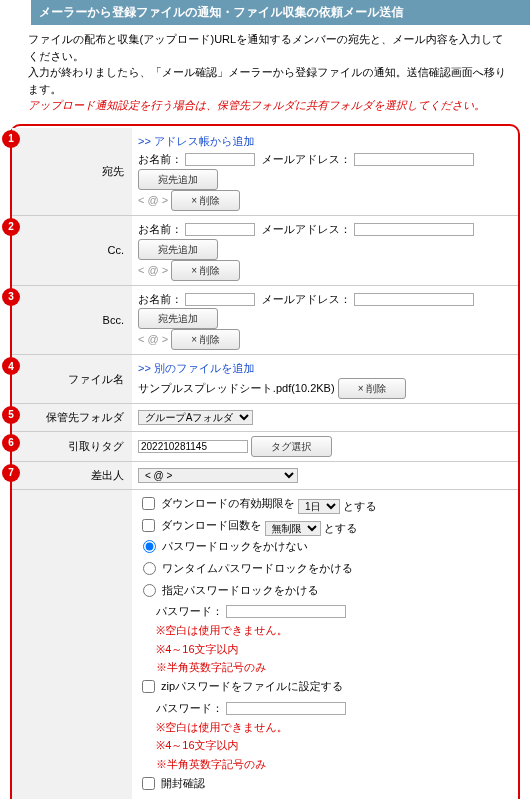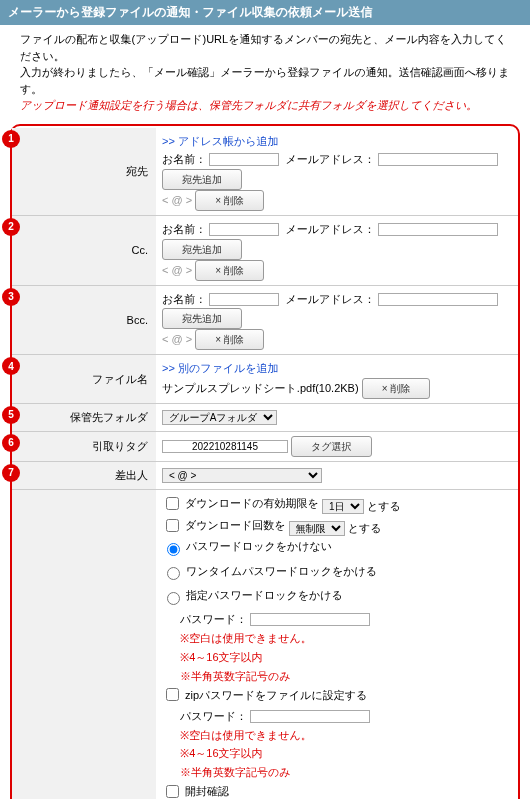--- a/index.html
+++ b/index.html
@@ -10,23 +10,24 @@
     background: #fff;
     width: 530px;
     padding: 0;
   }
   .header-bar {
     background: #6a9bb5;
     color: #fff;
     font-weight: bold;
     padding: 4px 8px;
     font-size: 12px;
+    margin-left: 31px;
   }
   .intro {
-    padding: 6px 16px 10px 20px;
+    padding: 6px 16px 10px 28px;
     line-height: 1.5;
   }
   .intro .warn { color: #d00; font-style: italic; }
 
   .form-area {
     border: 2px solid #d00;
     margin: 0 10px;
     border-radius: 10px;
     padding: 2px 0;
     position: relative;
@@ -48,21 +49,21 @@
     background: #d00;
     color: #fff;
     font-size: 10px;
     font-weight: bold;
     display: flex;
     align-items: center;
     justify-content: center;
     z-index: 2;
   }
   .row .label {
-    width: 144px;
+    width: 120px;
     background: #f1f1f1;
     text-align: right;
     padding: 6px 8px 6px 4px;
     display: flex;
     align-items: center;
     justify-content: flex-end;
     font-size: 11px;
   }
   .row .content {
     flex: 1;
@@ -82,21 +83,21 @@
     cursor: pointer;
     color: #333;
   }
   input[type=text], select {
     font-size: 10px;
     padding: 0 2px;
     border: 1px solid #aaa;
   }
   .warn-red { color: #d00; }
   .indent { padding-left: 18px; }
-  label.chk { display: inline-flex; align-items: flex-end; gap: 3px; }
+  label.chk { display: inline-flex; align-items: flex-start; gap: 3px; }
 </style>
 </head>
 <body>
 
 <div class="header-bar">メーラーから登録ファイルの通知・ファイル収集の依頼メール送信</div>
 
 <div class="intro">
   <div>ファイルの配布と収集(アップロード)URLを通知するメンバーの宛先と、メール内容を入力してください。</div>
   <div>入力が終わりましたら、「メール確認」メーラーから登録ファイルの通知。送信確認画面へ移ります。</div>
   <div class="warn">アップロード通知設定を行う場合は、保管先フォルダに共有フォルダを選択してください。</div>
@@ -164,21 +165,21 @@
       <select>
         <option>グループAフォルダ</option>
       </select>
     </div>
   </div>
 
   <div class="row">
     <div class="num">6</div>
     <div class="label">引取りタグ</div>
     <div class="content">
-      <input type="text" style="width: 126px; text-align: center;" value="202210281145">
+      <input type="text" style="width: 110px;" value="202210281145">
       <span class="btn">タグ選択</span>
     </div>
   </div>
 
   <div class="row">
     <div class="num">7</div>
     <div class="label">差出人</div>
     <div class="content">
       <select style="width:160px">
         <option>&lt; @ &gt;</option>

